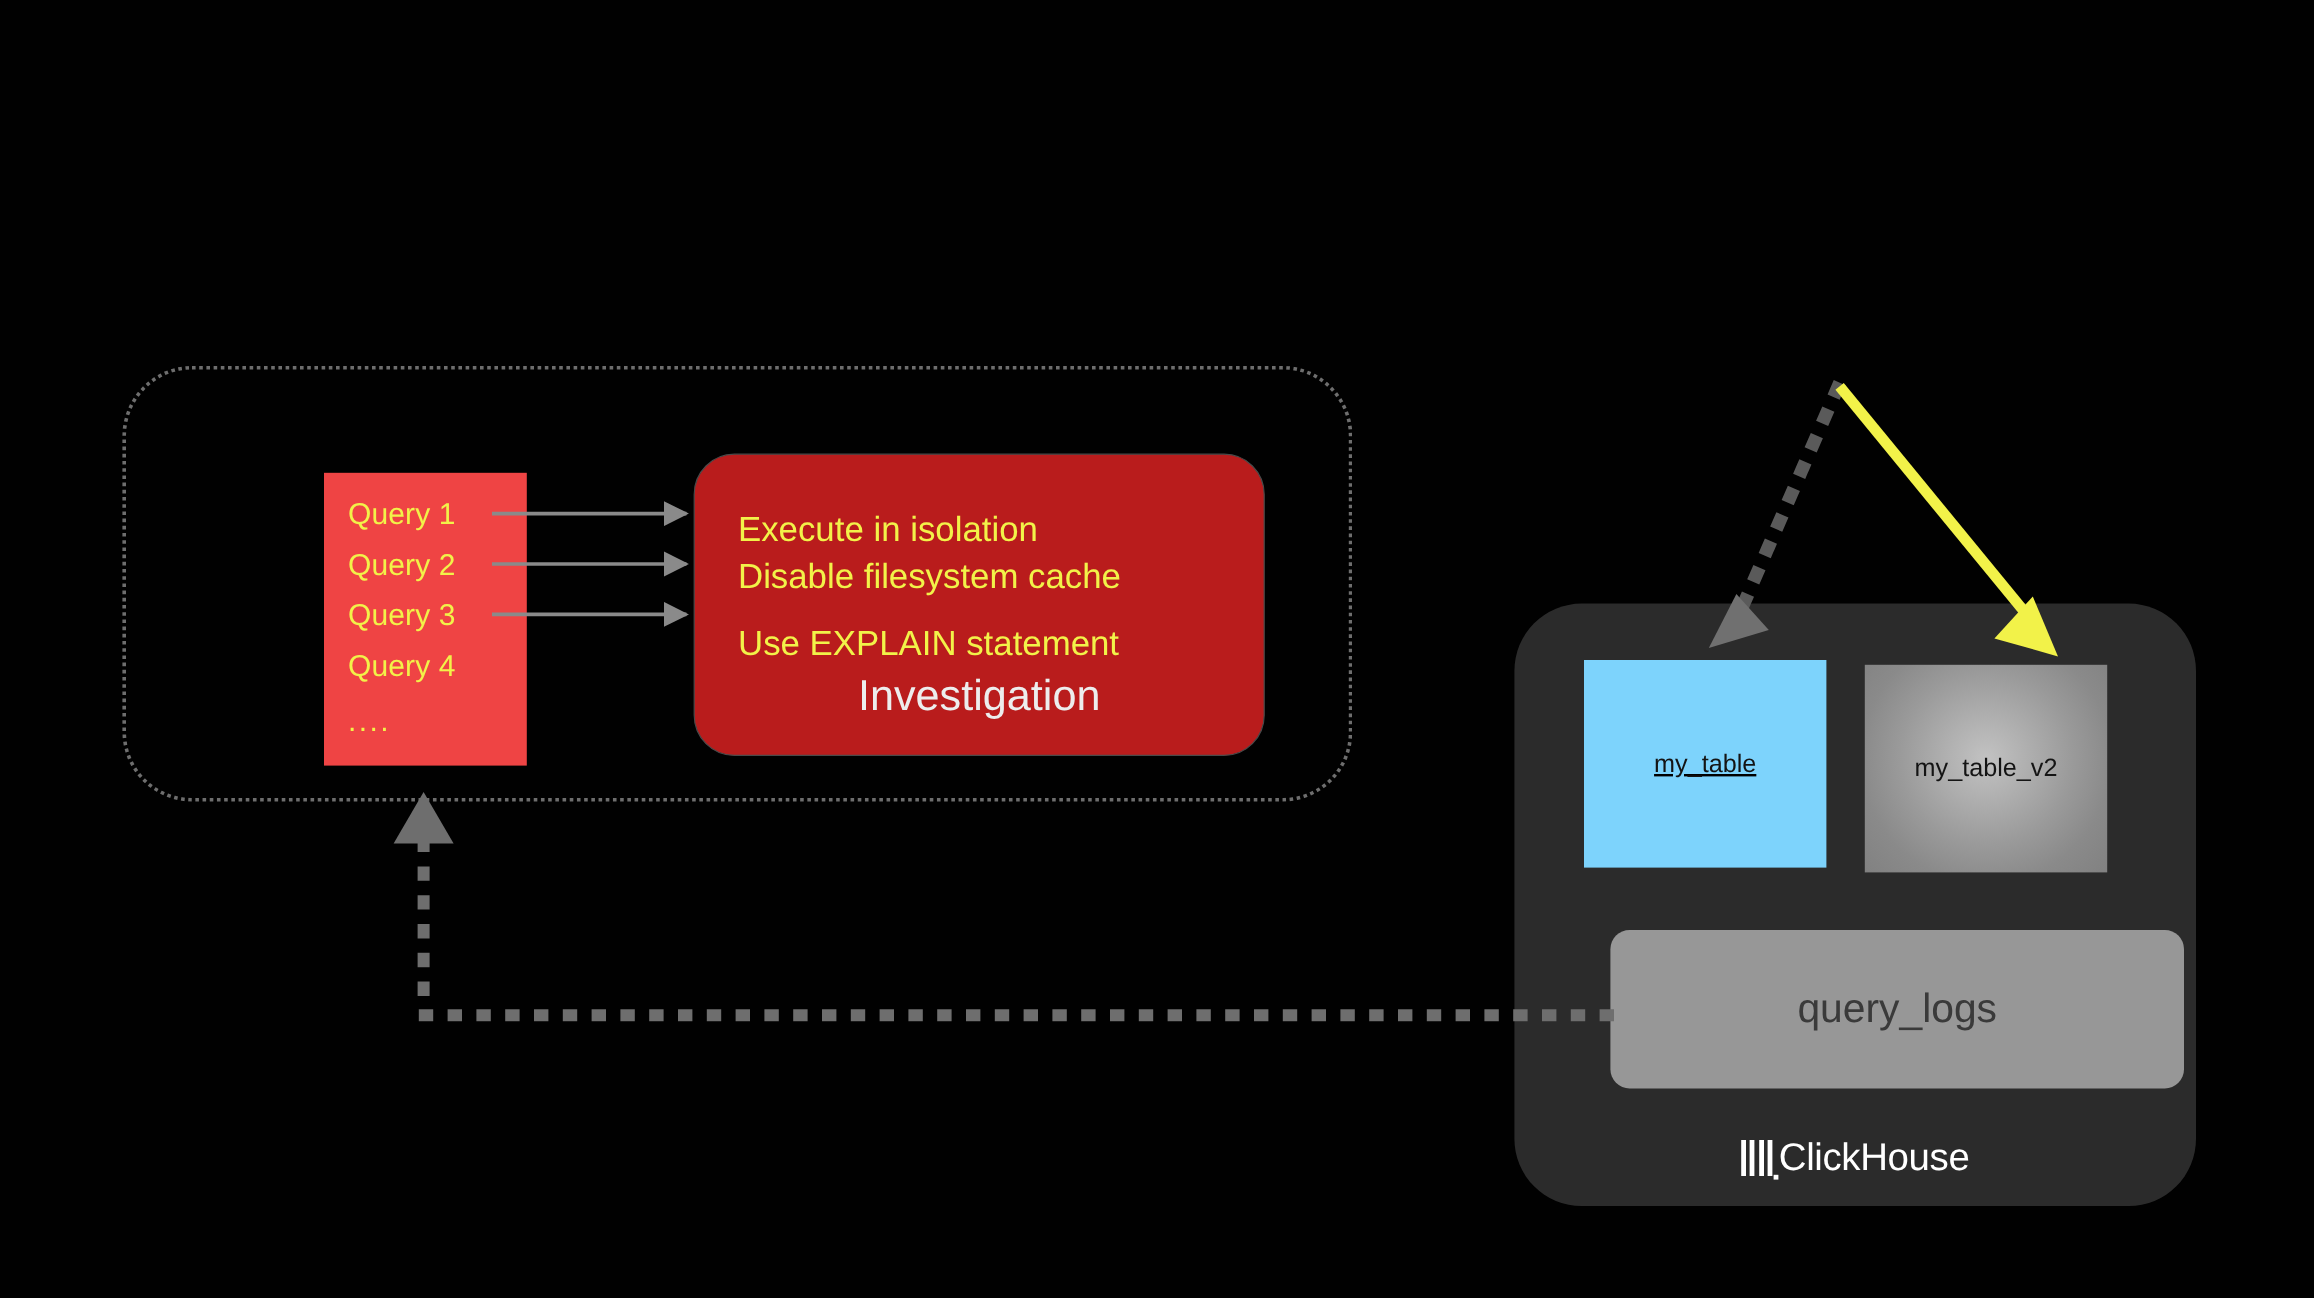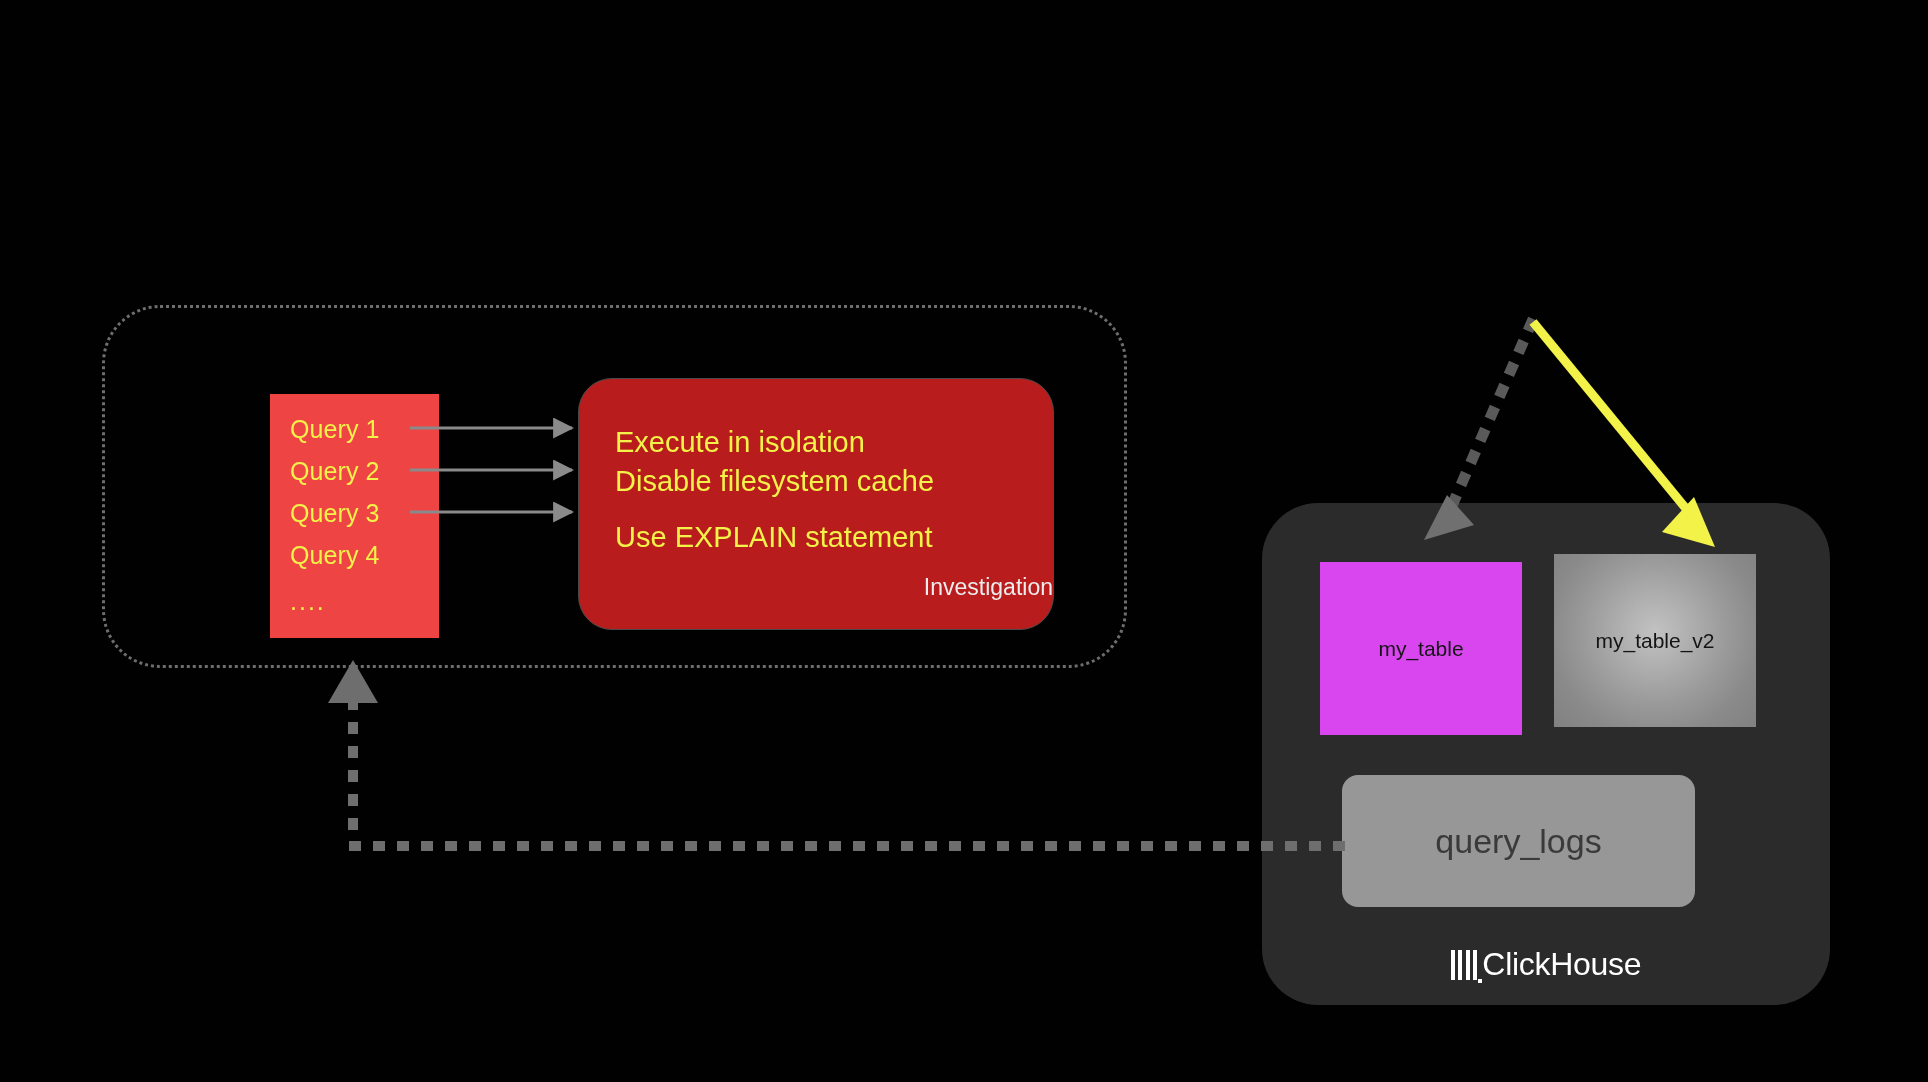--- a/index.html
+++ b/index.html
@@ -80,23 +80,23 @@
     color: #f2f249;
     font-size: 29px;
     line-height: 39px;
     white-space: nowrap;
   }
   .inv-line.spaced { margin-top: 17px; }
   .inv-caption {
     position: absolute;
     left: 0; right: 0;
     bottom: 28px;
-    text-align: right;
+    text-align: center;
     color: #ededed;
-    font-size: 23px;
+    font-size: 36px;
   }
 
   
   .client-box {
     position: absolute;
     left: 1292px;
     top: 158px;
     width: 480px;
     height: 166px;
     background: #2c2c2c;
@@ -132,34 +132,35 @@
     align-items: center;
     justify-content: center;
   }
   .table-box .tbl-label {
     color: #141414;
     font-size: 21px;
     white-space: nowrap;
   }
   .table-box.plain {
     left: 58px;
-    top: 59px;
-    background: #d946ef;
+    top: 47px;
+    background: #7dd3fc;
+    text-decoration: underline;
   }
   .table-box.glow {
     left: 292px;
     top: 51px;
     background: radial-gradient(circle at 50% 45%,
                 #c2c2c2 0%, #b3b3b3 20%, #9a9a9a 52%, #8a8a8a 75%, #818181 100%);
   }
   .logs-box {
     position: absolute;
     left: 80px;
     top: 272px;
-    width: 353px;
+    width: 478px;
     height: 132px;
     background: #979797;
     border-radius: 16px;
     display: flex;
     align-items: center;
     justify-content: center;
   }
   .logs-label {
     color: #3a3a3a;
     font-size: 34px;

